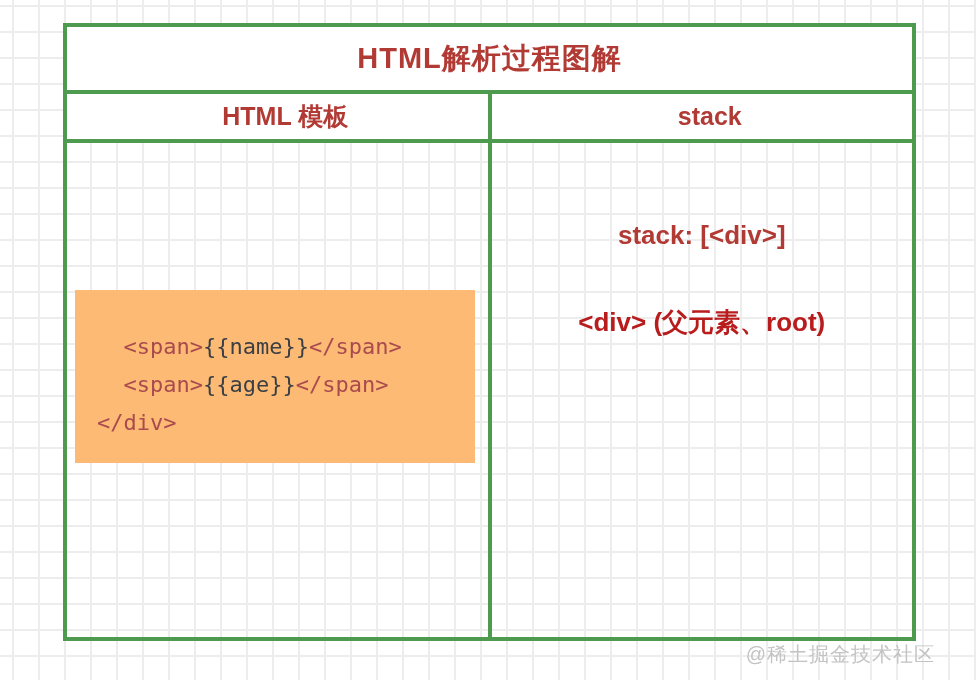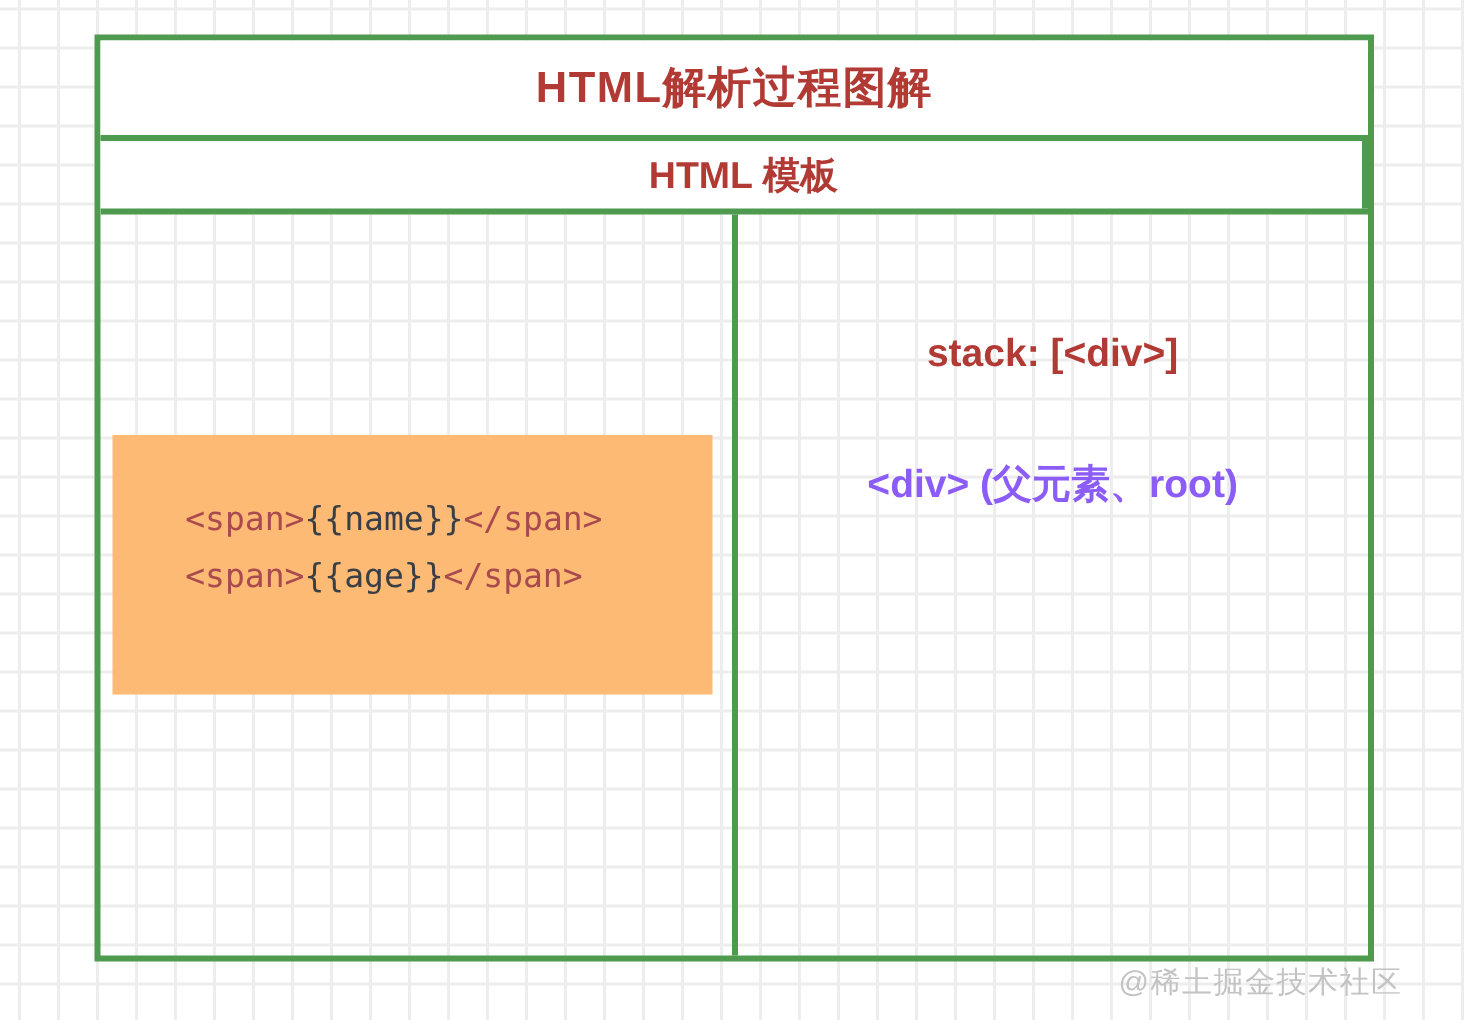--- a/index.html
+++ b/index.html
@@ -93,21 +93,21 @@
     margin-top: 76px;
     text-align: center;
     color: #b23a34;
     font-size: 26px;
     line-height: 32px;
     font-weight: 700;
   }
   .stack-note-line {
     margin-top: 55px;
     text-align: center;
-    color: #8b5cf6;
+    color: #b91c1c;
     font-size: 26px;
     line-height: 32px;
     font-weight: 700;
   }
 
   .watermark {
     position: absolute;
     top: 641px;
     right: 41px;
     color: #c3c3c3;
@@ -118,27 +118,29 @@
 </head>
 <body>
 
 <div class="diagram-table">
   <div class="title-row">
     <span class="title-text">HTML解析过程图解</span>
   </div>
 
   <div class="header-row">
     <div class="header-cell first">HTML 模板</div>
+    <div class="header-cell">stack</div>
   </div>
 
   <div class="body-row">
     <div class="body-cell first">
       <div class="code-block">
           <div class="code-line"><span class="seg-tag">  &lt;span&gt;</span><span class="seg-plain">{{name}}</span><span class="seg-tag">&lt;/span&gt;</span></div>
           <div class="code-line"><span class="seg-tag">  &lt;span&gt;</span><span class="seg-plain">{{age}}</span><span class="seg-tag">&lt;/span&gt;</span></div>
+          <div class="code-line"><span class="seg-tag">&lt;/div&gt;</span></div>
         </div>
     </div>
     <div class="body-cell">
       <div class="stack-state-line">stack: [&lt;div&gt;]</div>
       <div class="stack-note-line">&lt;div&gt; (父元素、root)</div>
     </div>
   </div>
 </div>
 
 <div class="watermark">@稀土掘金技术社区</div>

